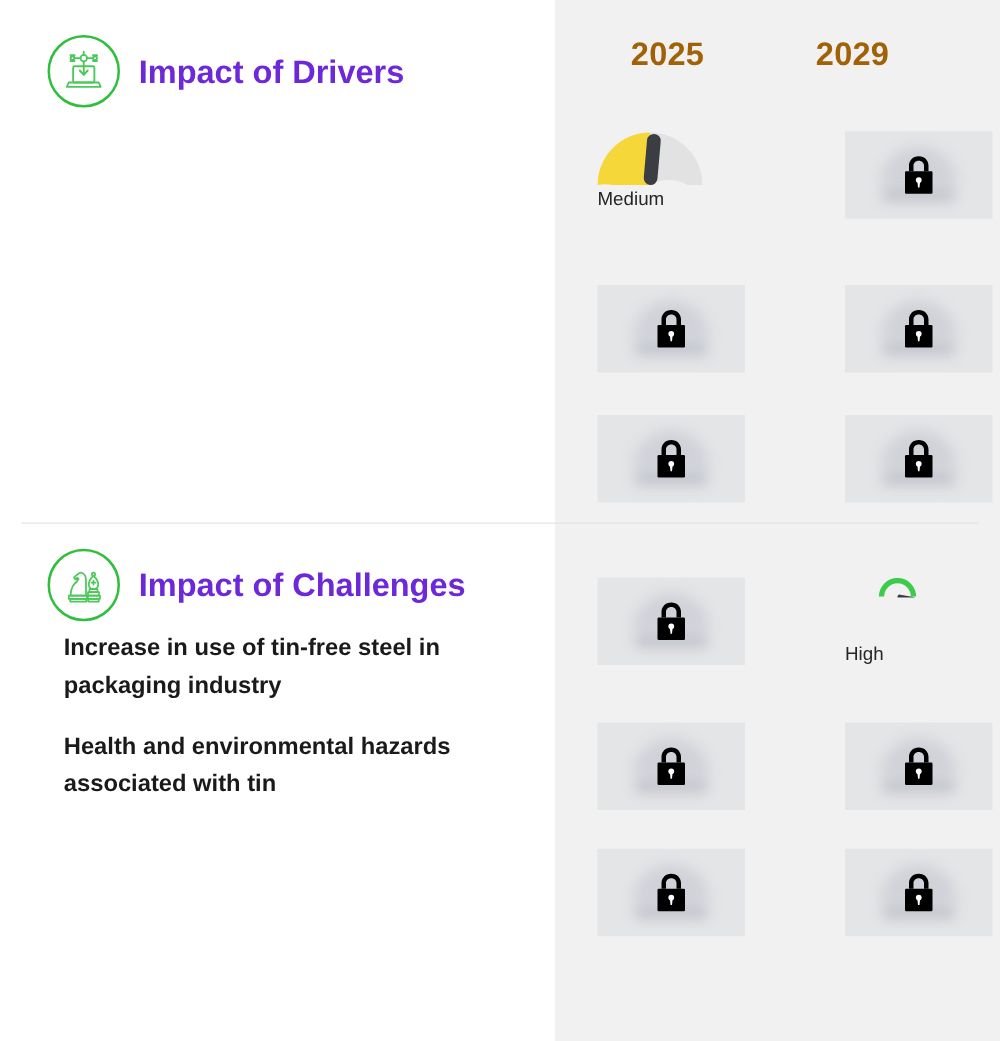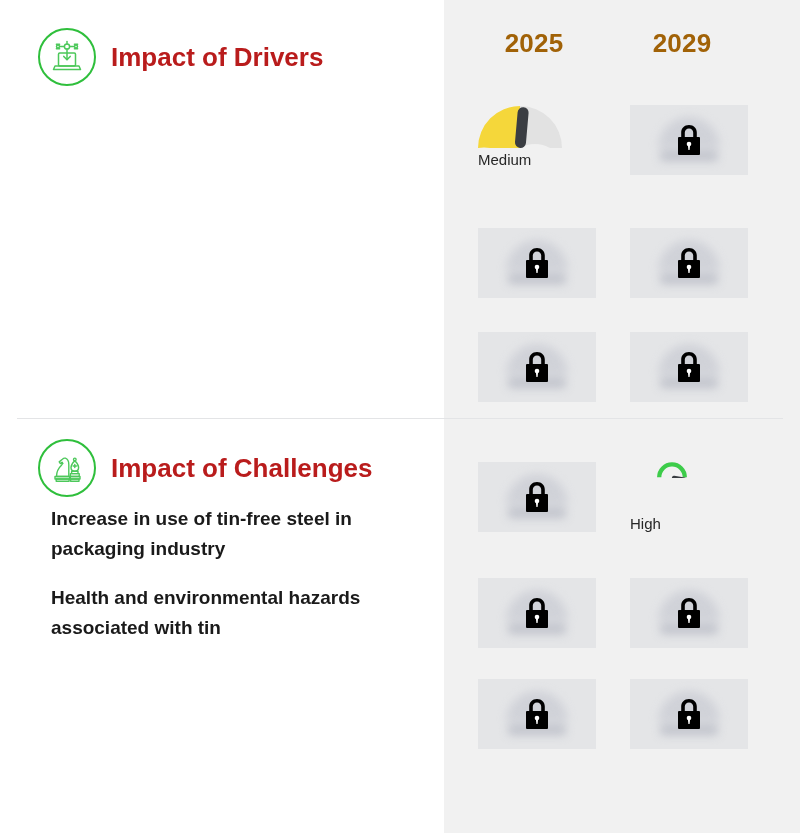--- a/index.html
+++ b/index.html
@@ -81,21 +81,21 @@
     box-sizing: border-box;
     display: flex;
     align-items: center;
     justify-content: center;
     flex: 0 0 auto;
   }
   .head-title {
     margin-left: 15px;
     font-size: 26px;
     font-weight: 700;
-    color: #b91c1c;
+    color: #6d28d9;
     white-space: nowrap;
   }
 
   .bullet-list {
     margin: 0;
     padding: 0;
     list-style: none;
   }
   #section-drivers .bullet-list { margin-top: 13px; }
   #section-challenges .bullet-list { margin-top: 2px; }
@@ -110,21 +110,21 @@
     max-width: 330px;
   }
 
   
   .cell {
     position: absolute;
     width: 118px;
     height: 70px;
   }
   .col-a { left: 478px; }
-  .col-b { left: 630px; gap: 36px; }
+  .col-b { left: 676px; gap: 36px; }
 
   .row-d1 { top: 105px; }
   .row-d2 { top: 228px; }
   .row-d3 { top: 332px; }
   .row-c1 { top: 462px; }
   .row-c2 { top: 578px; }
   .row-c3 { top: 679px; }
 
   
   .cell-locked {

